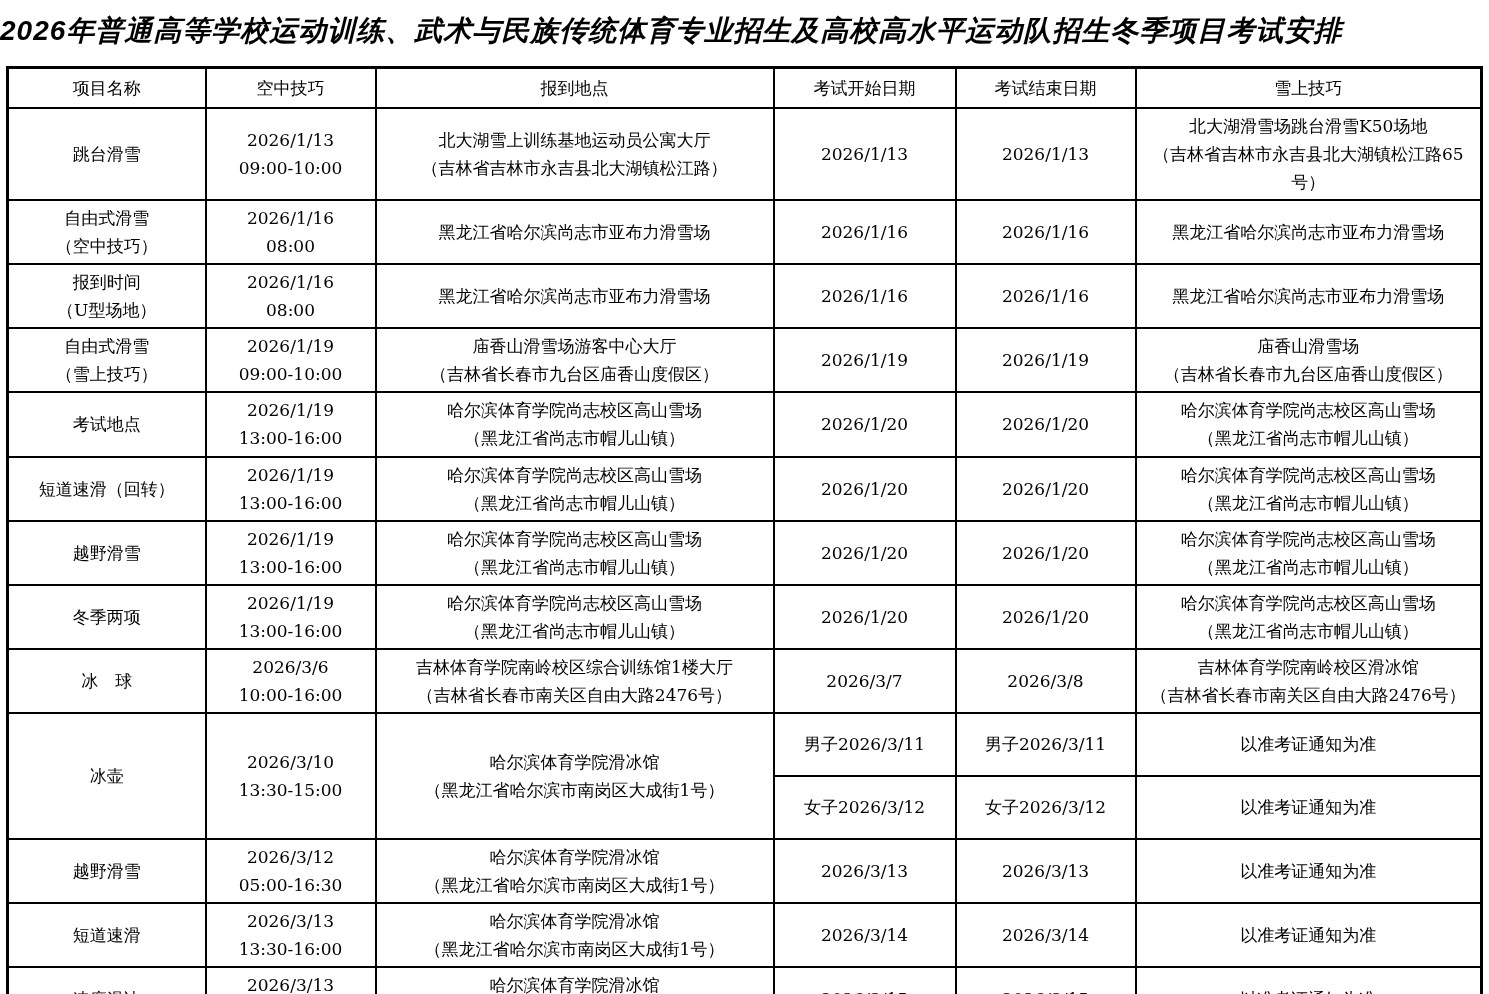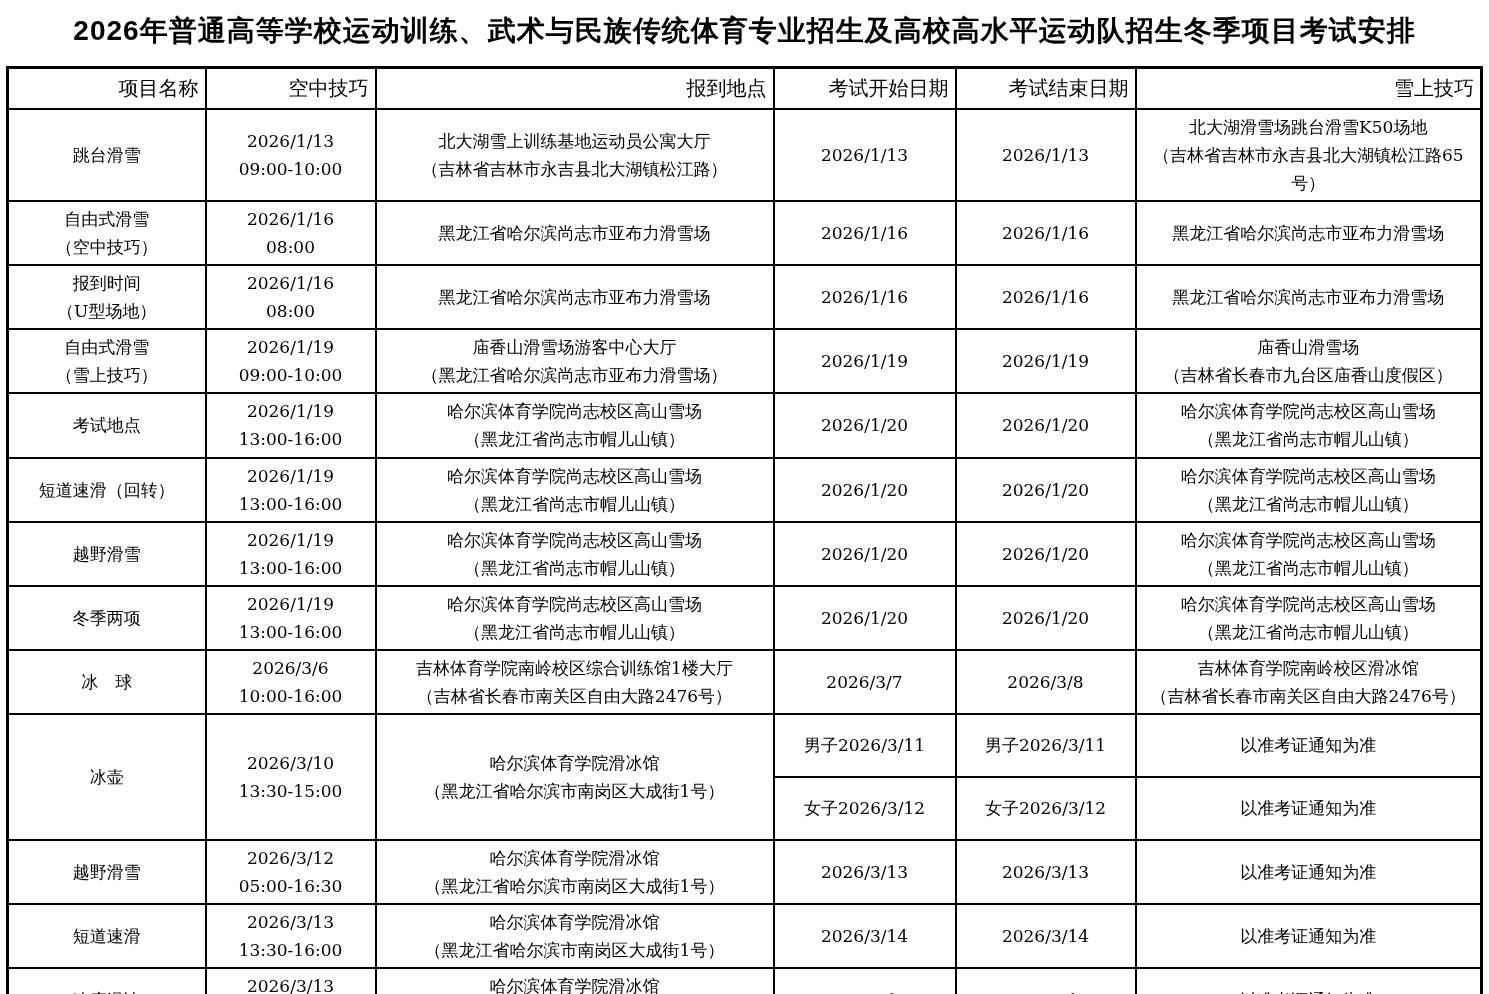--- a/index.html
+++ b/index.html
@@ -17,23 +17,23 @@
   .page {
     width: 1489px;
     height: 994px;
     box-sizing: border-box;
     padding-top: 12px;
   }
   .title {
     font-family: "Liberation Sans", "DejaVu Sans", sans-serif;
     font-size: 28px;
     font-weight: 700;
-    text-align: center;
     margin: 0 0 16px 0;
     letter-spacing: 1px;
+    font-style: italic;
   }
   table.schedule {
     border-collapse: collapse;
     table-layout: fixed;
     width: 1474px;
     margin: 0 auto;
     border: 3px solid #000;
   }
   table.schedule th,
   table.schedule td {
@@ -42,22 +42,21 @@
     vertical-align: middle;
     font-size: 17px;
     font-weight: 400;
     line-height: 1.65;
     white-space: pre-line;
     padding: 3px 6px;
     overflow: hidden;
   }
   table.schedule thead th {
     height: 32px;
-    font-size: 20px;
-    text-align: right;
+    font-size: 17px;
   }
   table.schedule tbody td {
     height: 55px;
   }
   table.schedule tbody tr.row-tall td {
     height: 76px;
   }
 </style>
 </head>
 <body>
@@ -115,21 +114,21 @@
           <td>2026/1/16</td>
           <td>2026/1/16</td>
           <td>黑龙江省哈尔滨尚志市亚布力滑雪场</td>
         </tr>
         <tr>
           <td>自由式滑雪
 （雪上技巧）</td>
           <td>2026/1/19
 09:00-10:00</td>
           <td>庙香山滑雪场游客中心大厅
-（黑龙江省哈尔滨尚志市亚布力滑雪场）</td>
+（吉林省长春市九台区庙香山度假区）</td>
           <td>2026/1/19</td>
           <td>2026/1/19</td>
           <td>庙香山滑雪场
 （吉林省长春市九台区庙香山度假区）</td>
         </tr>
         <tr>
           <td>考试地点</td>
           <td>2026/1/19
 13:00-16:00</td>
           <td>哈尔滨体育学院尚志校区高山雪场

